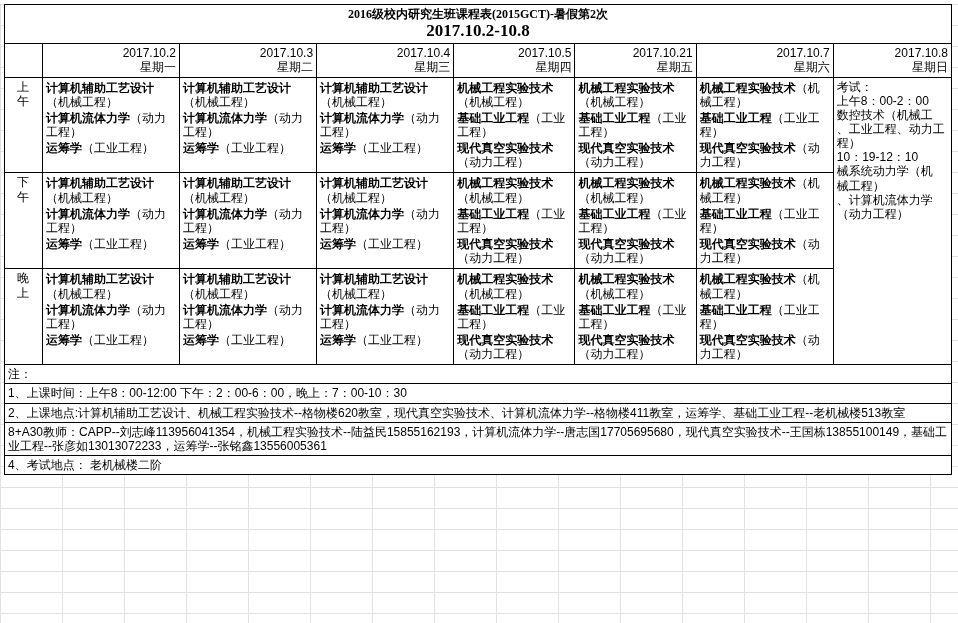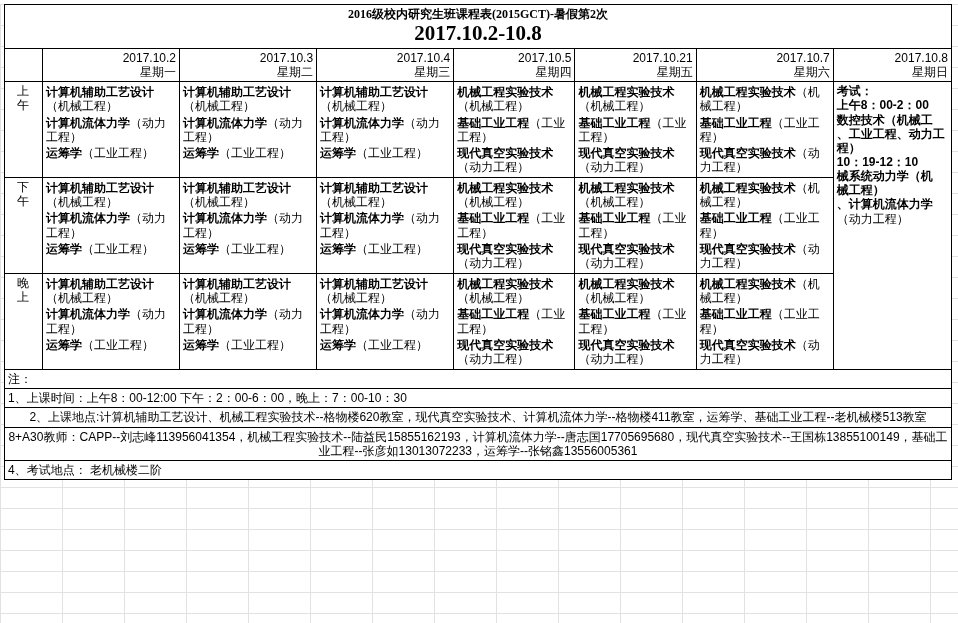--- a/index.html
+++ b/index.html
@@ -46,21 +46,21 @@
   .title-cell{
     border:1px solid #000;
     text-align:center;
     font-family:"Liberation Serif","DejaVu Serif",serif;
     font-weight:bold;
     font-size:25px;
     line-height:1.15;
     padding:2px 0 4px 0;
     vertical-align:middle;
   }
-  .title-line2{font-size:21px;display:block;}
+  .title-line2{font-size:17px;display:block;}
   .dayhead{
     text-align:right;
     vertical-align:middle;
     font-size:12px;
     padding:4px 2px;
   }
   .dayhead .d2{display:block;}
   .rowlabel{
     width:36px;
     text-align:center;
@@ -68,30 +68,30 @@
     font-size:13px;
     letter-spacing:1px;
   }
   .rowlabel span{display:block;}
   .course{margin:0;}
   .course .nm{font-weight:bold;}
   .course .mj{font-weight:normal;}
   .cell-block{padding:1px 0;}
   
   .exam{vertical-align:middle;font-size:12px;line-height:1.25;}
-  .exam b{font-weight:bold;}
+  .exam b{font-weight:normal;}
 
   .note-row td{
     border:1px solid #000;
     padding:3px 4px;
     font-size:13px;
     line-height:1.35;
     vertical-align:middle;
   }
-  .note-tall{line-height:1.4;text-align:center;}
+  .note-tall{line-height:1.4;}
 </style>
 </head>
 <body>
 
 <div class="sheet">
   <div class="grid-bg"></div>
 
   <div class="content">
   <table class="main">
     <colgroup>

